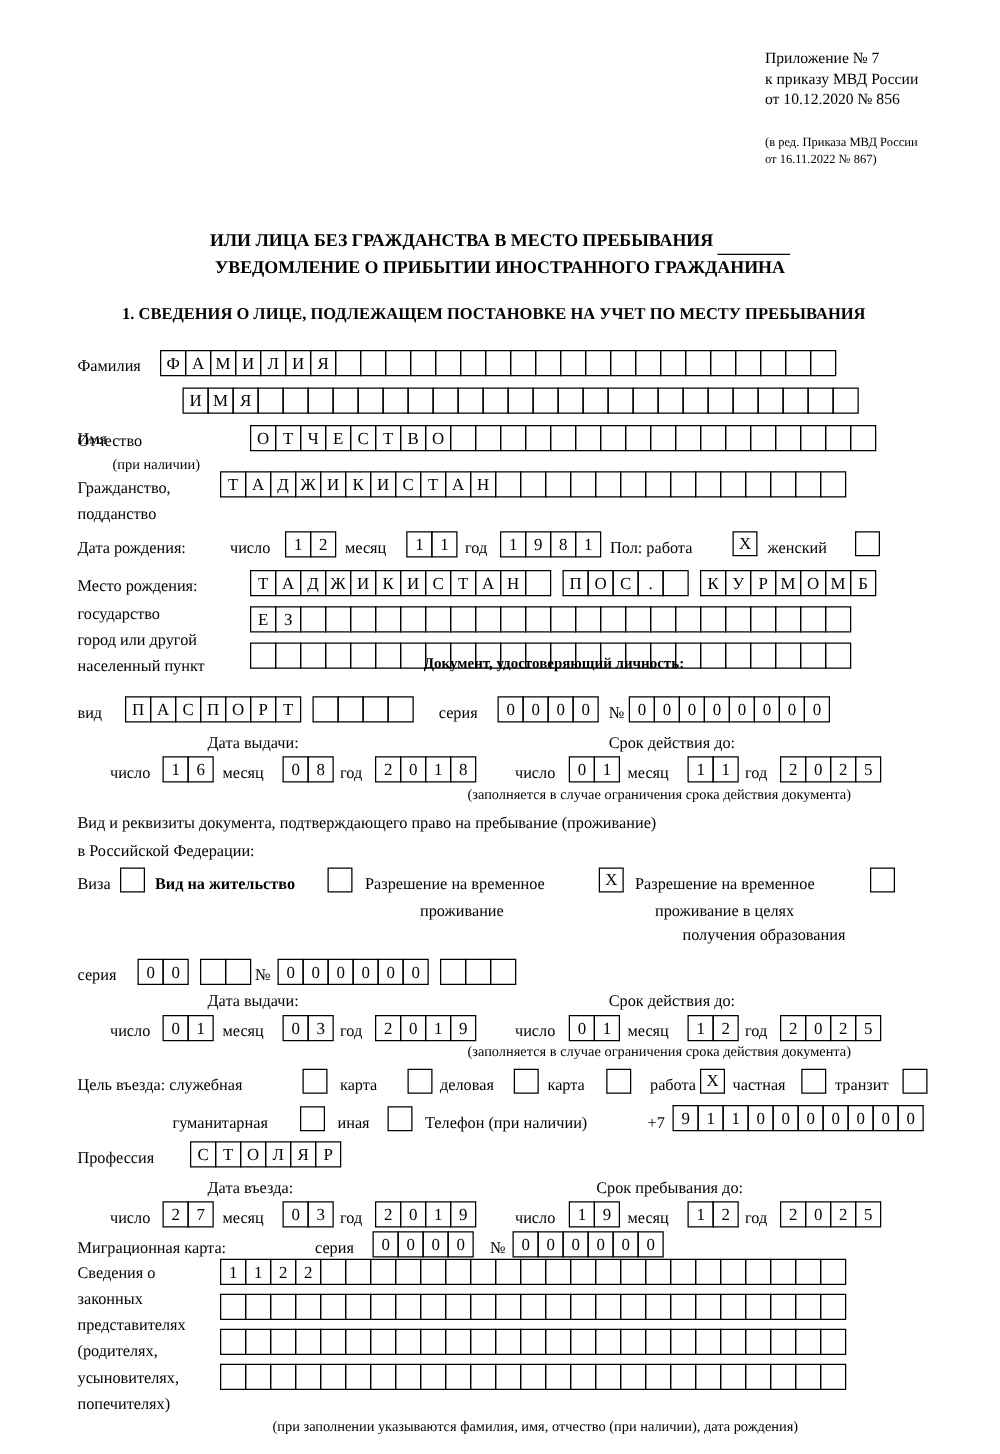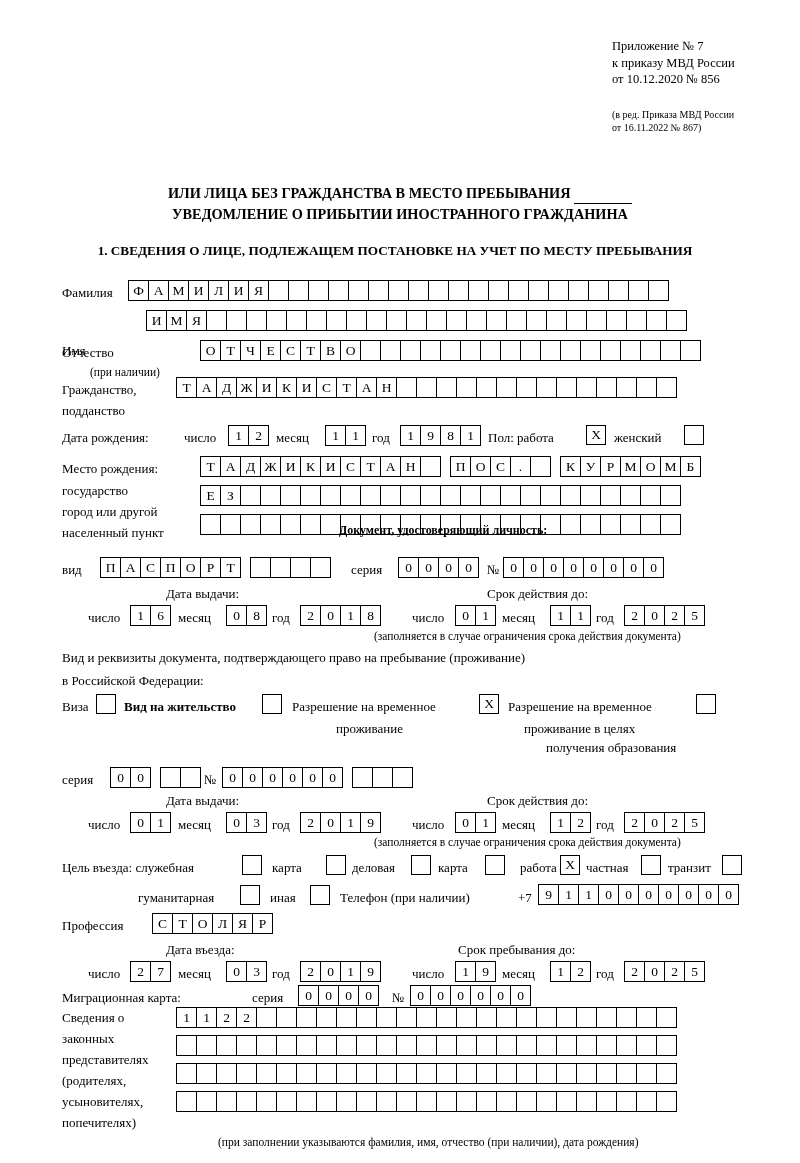--- a/index.html
+++ b/index.html
@@ -541,21 +541,21 @@
   <div class="boxes" id="row-profession" style="top:913px; left:152px;">
       <div class="cell">С</div>
       <div class="cell">Т</div>
       <div class="cell">О</div>
       <div class="cell">Л</div>
       <div class="cell">Я</div>
       <div class="cell">Р</div>
     </div>
 
   <div class="t" style="top:942px; left:166px;">Дата въезда:</div>
-  <div class="t" style="top:942px; left:458px;">Срок пребывания до:</div>
+  <div class="t" style="top:942px; left:477px;">Срок пребывания до:</div>
   <div class="t" style="top:966px; left:88px;">число</div>
   <div class="boxes" id="row-entry-day" style="top:961px; left:130px;">
       <div class="cell">2</div>
       <div class="cell">7</div>
     </div>
   <div class="t" style="top:966px; left:178px;">месяц</div>
   <div class="boxes" id="row-entry-month" style="top:961px; left:226px;">
       <div class="cell">0</div>
       <div class="cell">3</div>
     </div>

